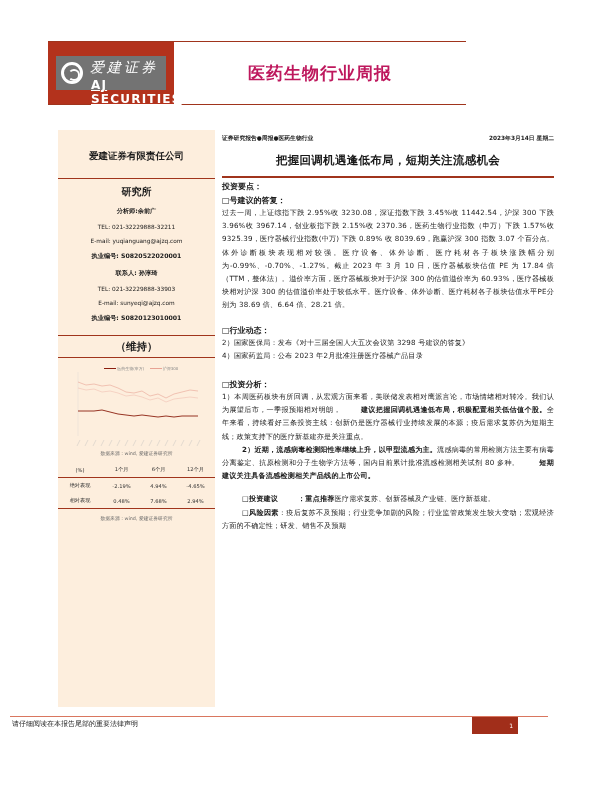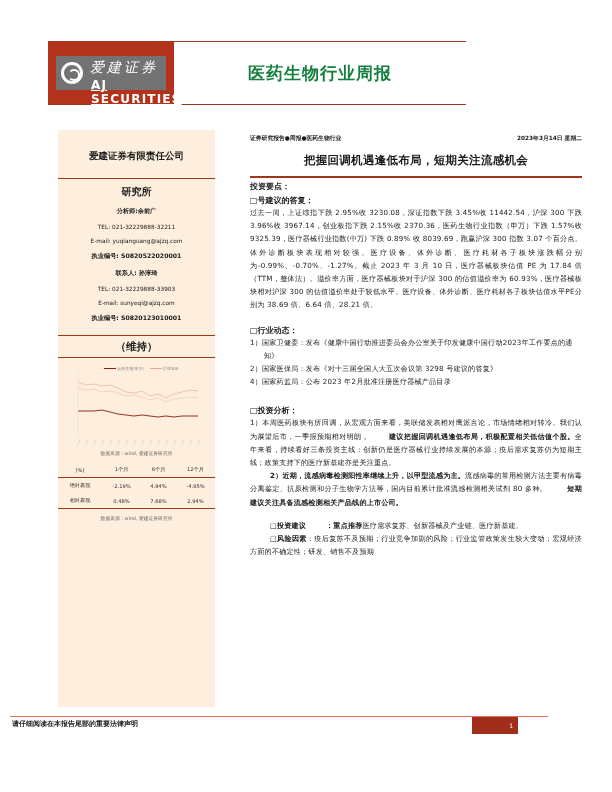--- a/index.html
+++ b/index.html
@@ -4,49 +4,49 @@
 <style>
   html, body { margin:0; padding:0; }
   body { width:612px; height:792px; background:#ffffff; position:relative; font-family:"DejaVu Sans", sans-serif; color:#1a1a1a; overflow:hidden; }
   .hdr { position:absolute; left:48px; top:41px; width:418px; height:62px; border-top:1.5px solid #a0341c; border-bottom:1.5px solid #a0341c; }
   .logo-box { position:absolute; left:0; top:0; width:126px; height:62px; background:#b3321c; }
   .logo-inner { position:absolute; left:8px; top:14px; width:110px; height:34px; background:#737373; }
   .logo-mark { position:absolute; left:5px; top:6px; width:22px; height:22px; border-radius:50%; border:3px solid #fff; box-sizing:border-box; }
   .logo-mark:after { content:""; position:absolute; left:4px; top:4px; width:8px; height:8px; border:2px solid #fff; border-radius:50%; border-left-color:transparent; }
   .logo-cn { position:absolute; left:34px; top:3px; color:#fff; font-family:"DejaVu Serif", serif; font-size:14px; letter-spacing:3px; font-style:italic; }
   .logo-en { position:absolute; left:35px; top:22px; color:#fff; font-size:12px; letter-spacing:1.2px; font-weight:bold;text-decoration:underline; }
-  .hdr-title { position:absolute; left:126px; right:0; top:0; height:62px; line-height:62px; text-align:center; color:#15803d; font-size:17px; font-weight:bold; letter-spacing:1px; }
+  .hdr-title { position:absolute; left:126px; right:0; top:0; height:62px; line-height:62px; text-align:center; color:#be185d; font-size:17px; font-weight:bold; letter-spacing:1px; }
 
   .side { position:absolute; left:58px; top:130px; width:157px; height:577px; background:#fdeedd; }
   .side .company { text-align:center; font-size:9.5px; font-weight:bold; margin-top:20px; height:28px; }
   .rule { border-top:1.5px solid #a0341c; }
   .side .dept { text-align:center; font-size:10px; font-weight:bold; margin-top:6px; }
   .side .line { text-align:center; font-size:5.8px; margin-top:8px; }
   .side .line.b { font-weight:bold; font-size:6.2px; }
   .rating { text-align:center; font-weight:bold; font-size:10.5px; line-height:15px; padding:3px 0; }
   .chart { position:relative; height:90px; margin:0 6px; }
   .legend { position:absolute; top:8px; left:40px; font-size:4px; color:#888; }
   .src { text-align:center; font-size:4.8px; color:#666; margin-top:2px; }
   table.perf { width:100%; border-collapse:collapse; font-size:5.2px; color:#333; margin-top:6px; }
   table.perf td { text-align:center; padding:4px 0; }
   table.perf tr.h td { border-bottom:1px solid #a0341c; }
   table.perf tr.last td { border-bottom:1.5px solid #a0341c; }
 
-  .main { position:absolute; left:222px; top:134px; width:332px;margin-left:28px; }
+  .main { position:absolute; left:222px; top:134px; width:332px; }
   .meta { display:flex; justify-content:space-between; font-size:5.8px; font-weight:bold; }
   .title { text-align:center; font-size:11.5px; font-weight:bold; margin-top:10px; letter-spacing:0.3px; }
   .main .rule { margin-top:8px; border-top-width:2px; }
   .sec { font-size:8px; font-weight:bold; margin-top:3px; }
   .p { font-size:7.1px; line-height:13.2px; text-align:justify; letter-spacing:0.2px; }
   .li { font-size:7.1px; line-height:13.2px; padding-left:14px; text-indent:-14px; letter-spacing:0.2px; }
   .gap { height:10px; }
   b { font-weight:bold;padding-left:20px; }
 
   .footer-rule { position:absolute; left:10px; top:716px; width:538px; border-top:1px solid #d9765f; }
-  .footer-text { position:absolute; left:12px; top:719px; font-size:7px; font-weight:bold; }
+  .footer-text { position:absolute; left:12px; top:719px; font-size:7px; font-weight:normal; }
   .page-box { position:absolute; left:472px; top:717px; width:46px; height:17px; background:#a12e1a; color:#fff; font-size:6px; text-align:right; padding-right:5px; box-sizing:border-box; line-height:17px; }
 </style>
 </head>
 <body>
 
 <div class="hdr">
   <div class="logo-box">
     <div class="logo-inner">
       <div class="logo-mark"></div>
       <div class="logo-cn">爱建证券</div>
@@ -139,21 +139,20 @@
     <span>证券研究报告●周报●医药生物行业</span>
     <span>2023年3月14日 星期二</span>
   </div>
   <div class="title">把握回调机遇逢低布局，短期关注流感机会</div>
   <div class="rule"></div>
   <div class="sec">投资要点：</div>
   <div class="sec">□号建议的答复：</div>
   <div class="p">过去一周，上证综指下跌 2.95%收 3230.08，深证指数下跌 3.45%收 11442.54，沪深 300 下跌 3.96%收 3967.14，创业板指下跌 2.15%收 2370.36，医药生物行业指数（申万）下跌 1.57%收 9325.39，医疗器械行业指数(中万) 下跌 0.89% 收 8039.69，跑赢沪深 300 指数 3.07 个百分点。体外诊断板块表现相对较强。医疗设备、体外诊断、医疗耗材各子板块涨跌幅分别为-0.99%、-0.70%、-1.27%。截止 2023 年 3 月 10 日，医疗器械板块估值 PE 为 17.84 倍（TTM，整体法）。溢价率方面，医疗器械板块对于沪深 300 的估值溢价率为 60.93%，医疗器械板块相对沪深 300 的估值溢价率处于较低水平。医疗设备、体外诊断、医疗耗材各子板块估值水平PE分别为 38.69 倍、6.64 倍、28.21 倍。</div>
   <div class="gap"></div>
   <div class="sec">□行业动态：</div>
-  <div class="li">1）国家卫健委：发布《健康中国行动推进委员会办公室关于印发健康中国行动2023年工作要点的通知》</div>
   <div class="li">2）国家医保局：发布《对十三届全国人大五次会议第 3298 号建议的答复》</div>
   <div class="li">4）国家药监局：公布 2023 年2月批准注册医疗器械产品目录</div>
   <div class="gap" style="height:14px"></div>
   <div class="sec">□投资分析：</div>
   <div class="p"><span>1）本周医药板块有所回调，从宏观方面来看，美联储发表相对鹰派言论，市场情绪相对转冷。我们认为展望后市，一季报预期相对明朗，</span><b>建议把握回调机遇逢低布局，积极配置相关低估值个股。</b><span>全年来看，持续看好三条投资主线：创新仍是医疗器械行业持续发展的本源；疫后需求复苏仍为短期主线；政策支持下的医疗新基建亦是关注重点。</span></div>
   <div class="p"><b>2）近期，流感病毒检测阳性率继续上升，以甲型流感为主。</b><span>流感病毒的常用检测方法主要有病毒分离鉴定、抗原检测和分子生物学方法等，国内目前累计批准流感检测相关试剂 80 多种。</span><b>短期建议关注具备流感检测相关产品线的上市公司。</b></div>
   <div class="gap"></div>
   <div class="p"><b>□投资建议</b><b>：重点推荐</b><span>医疗需求复苏、创新器械及产业链、医疗新基建。</span></div>
   <div class="p"><b>□风险因素</b><span>：疫后复苏不及预期；行业竞争加剧的风险；行业监管政策发生较大变动；宏观经济方面的不确定性；研发、销售不及预期</span></div>
 </div>

